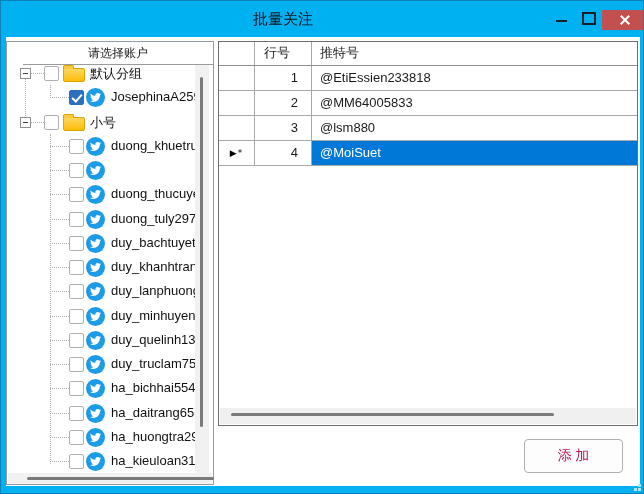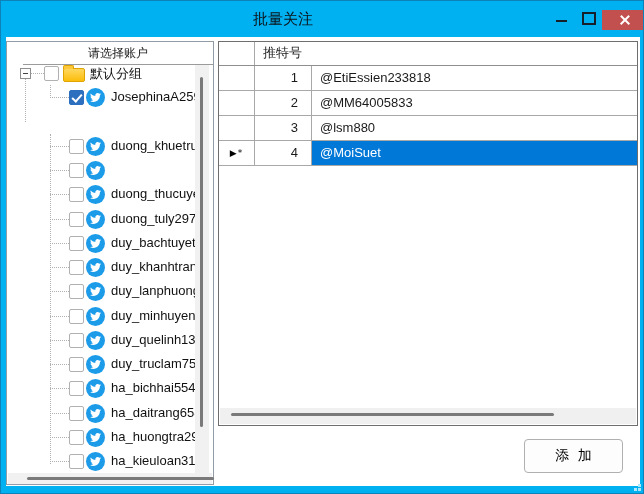--- a/index.html
+++ b/index.html
@@ -60,21 +60,21 @@
   .tcell{box-sizing:border-box;font-size:13px;line-height:24px;overflow:hidden;white-space:nowrap;}
   .c-rowhead{width:36px;border-right:1px solid var(--gridline);}
   .c-lineno{width:57px;border-right:1px solid var(--gridline);text-align:right;padding-right:13px;}
   .c-handle{flex:1;padding-left:8px;text-align:left;}
   .thead .tcell{line-height:22px;}
   .marker{display:block;font-family:"DejaVu Sans",sans-serif;font-size:9px;line-height:24px;text-align:center;color:#000;letter-spacing:1px;}
   .sel{background:var(--selection);color:#fff;}
   .grid-hscroll{position:absolute;left:1px;right:1px;bottom:1px;height:16px;background:#f0f0f0;}
   .grid-hthumb{position:absolute;left:11px;top:5px;width:323px;height:3px;background:#7a7a7a;border-radius:2px;cursor:pointer;}
   
-  .add-btn{position:absolute;left:518px;top:402px;width:99px;height:34px;background:#fdfdfd;border:1px solid #b0b0b0;border-radius:4px;font-size:14px;color:#000000;font-family:Liberation Mono, monospace;cursor:pointer;}
+  .add-btn{position:absolute;left:518px;top:402px;width:99px;height:34px;background:#fdfdfd;border:1px solid #b0b0b0;border-radius:4px;font-size:14px;color:#be185d;font-family:Liberation Serif, serif;cursor:pointer;}
   .resize-grip{position:absolute;right:2px;bottom:2px;width:10px;height:10px;}
   .resize-grip i{position:absolute;width:3px;height:3px;background:#aee6fb;}
 </style>
 </head>
 <body>
 
 <div class="stage">
 
   <div class="titlebar">
     <span class="title">批量关注</span>
@@ -107,20 +107,27 @@
   </div>
           <div class="tree-row" style="top: 24.25px;">
     <span class="stub a-stub"></span>
     <span class="cb a-cb checked"></span>
     <span class="twicon">
       <svg viewBox="0 0 24 24">
                 <path d="M23.953 4.57a10 10 0 01-2.825.775 4.958 4.958 0 002.163-2.723c-.951.555-2.005.959-3.127 1.184a4.92 4.92 0 00-8.384 4.482C7.69 8.095 4.067 6.13 1.64 3.162a4.822 4.822 0 00-.666 2.475c0 1.71.87 3.213 2.188 4.096a4.904 4.904 0 01-2.228-.616v.06a4.923 4.923 0 003.946 4.827 4.996 4.996 0 01-2.212.085 4.936 4.936 0 004.604 3.417 9.867 9.867 0 01-6.102 2.105c-.39 0-.779-.023-1.17-.067a13.995 13.995 0 007.557 2.209c9.053 0 13.998-7.496 13.998-13.985 0-.21 0-.42-.015-.63A9.935 9.935 0 0024 4.59z"></path>
               </svg>
     </span>
     <span class="tree-label a-label">JosephinaA259</span>
+  </div>
+          <div class="tree-row" style="top: 48.5px;">
+    <span class="exp"></span>
+    <span class="stub g-stub"></span>
+    <span class="cb g-cb"></span>
+    <span class="folder"></span>
+    <span class="tree-label g-label">小号</span>
   </div>
           <div class="tree-row" style="top: 72.75px;">
     <span class="stub a-stub"></span>
     <span class="cb a-cb"></span>
     <span class="twicon">
       <svg viewBox="0 0 24 24">
                 <path d="M23.953 4.57a10 10 0 01-2.825.775 4.958 4.958 0 002.163-2.723c-.951.555-2.005.959-3.127 1.184a4.92 4.92 0 00-8.384 4.482C7.69 8.095 4.067 6.13 1.64 3.162a4.822 4.822 0 00-.666 2.475c0 1.71.87 3.213 2.188 4.096a4.904 4.904 0 01-2.228-.616v.06a4.923 4.923 0 003.946 4.827 4.996 4.996 0 01-2.212.085 4.936 4.936 0 004.604 3.417 9.867 9.867 0 01-6.102 2.105c-.39 0-.779-.023-1.17-.067a13.995 13.995 0 007.557 2.209c9.053 0 13.998-7.496 13.998-13.985 0-.21 0-.42-.015-.63A9.935 9.935 0 0024 4.59z"></path>
               </svg>
     </span>
     <span class="tree-label a-label">duong_khuetru</span>
@@ -259,20 +266,21 @@
         <div class="tree-vthumb"></div>
       </div>
       <div class="tree-hscroll">
         <div class="tree-hthumb"></div>
       </div>
     </div>
 
     <div class="grid">
       <div class="thead">
         <div class="tcell c-rowhead"></div>
+        <div class="tcell c-lineno" style="text-align:left;padding-left:9px;padding-right:0;">行号</div>
         <div class="tcell c-handle">推特号</div>
       </div>
       <div id="grid-rows">
           <div class="trow">
     <div class="tcell c-rowhead">
       <span class="marker"></span>
     </div>
     <div class="tcell c-lineno">1</div>
     <div class="tcell c-handle">@EtiEssien233818</div>
   </div>

